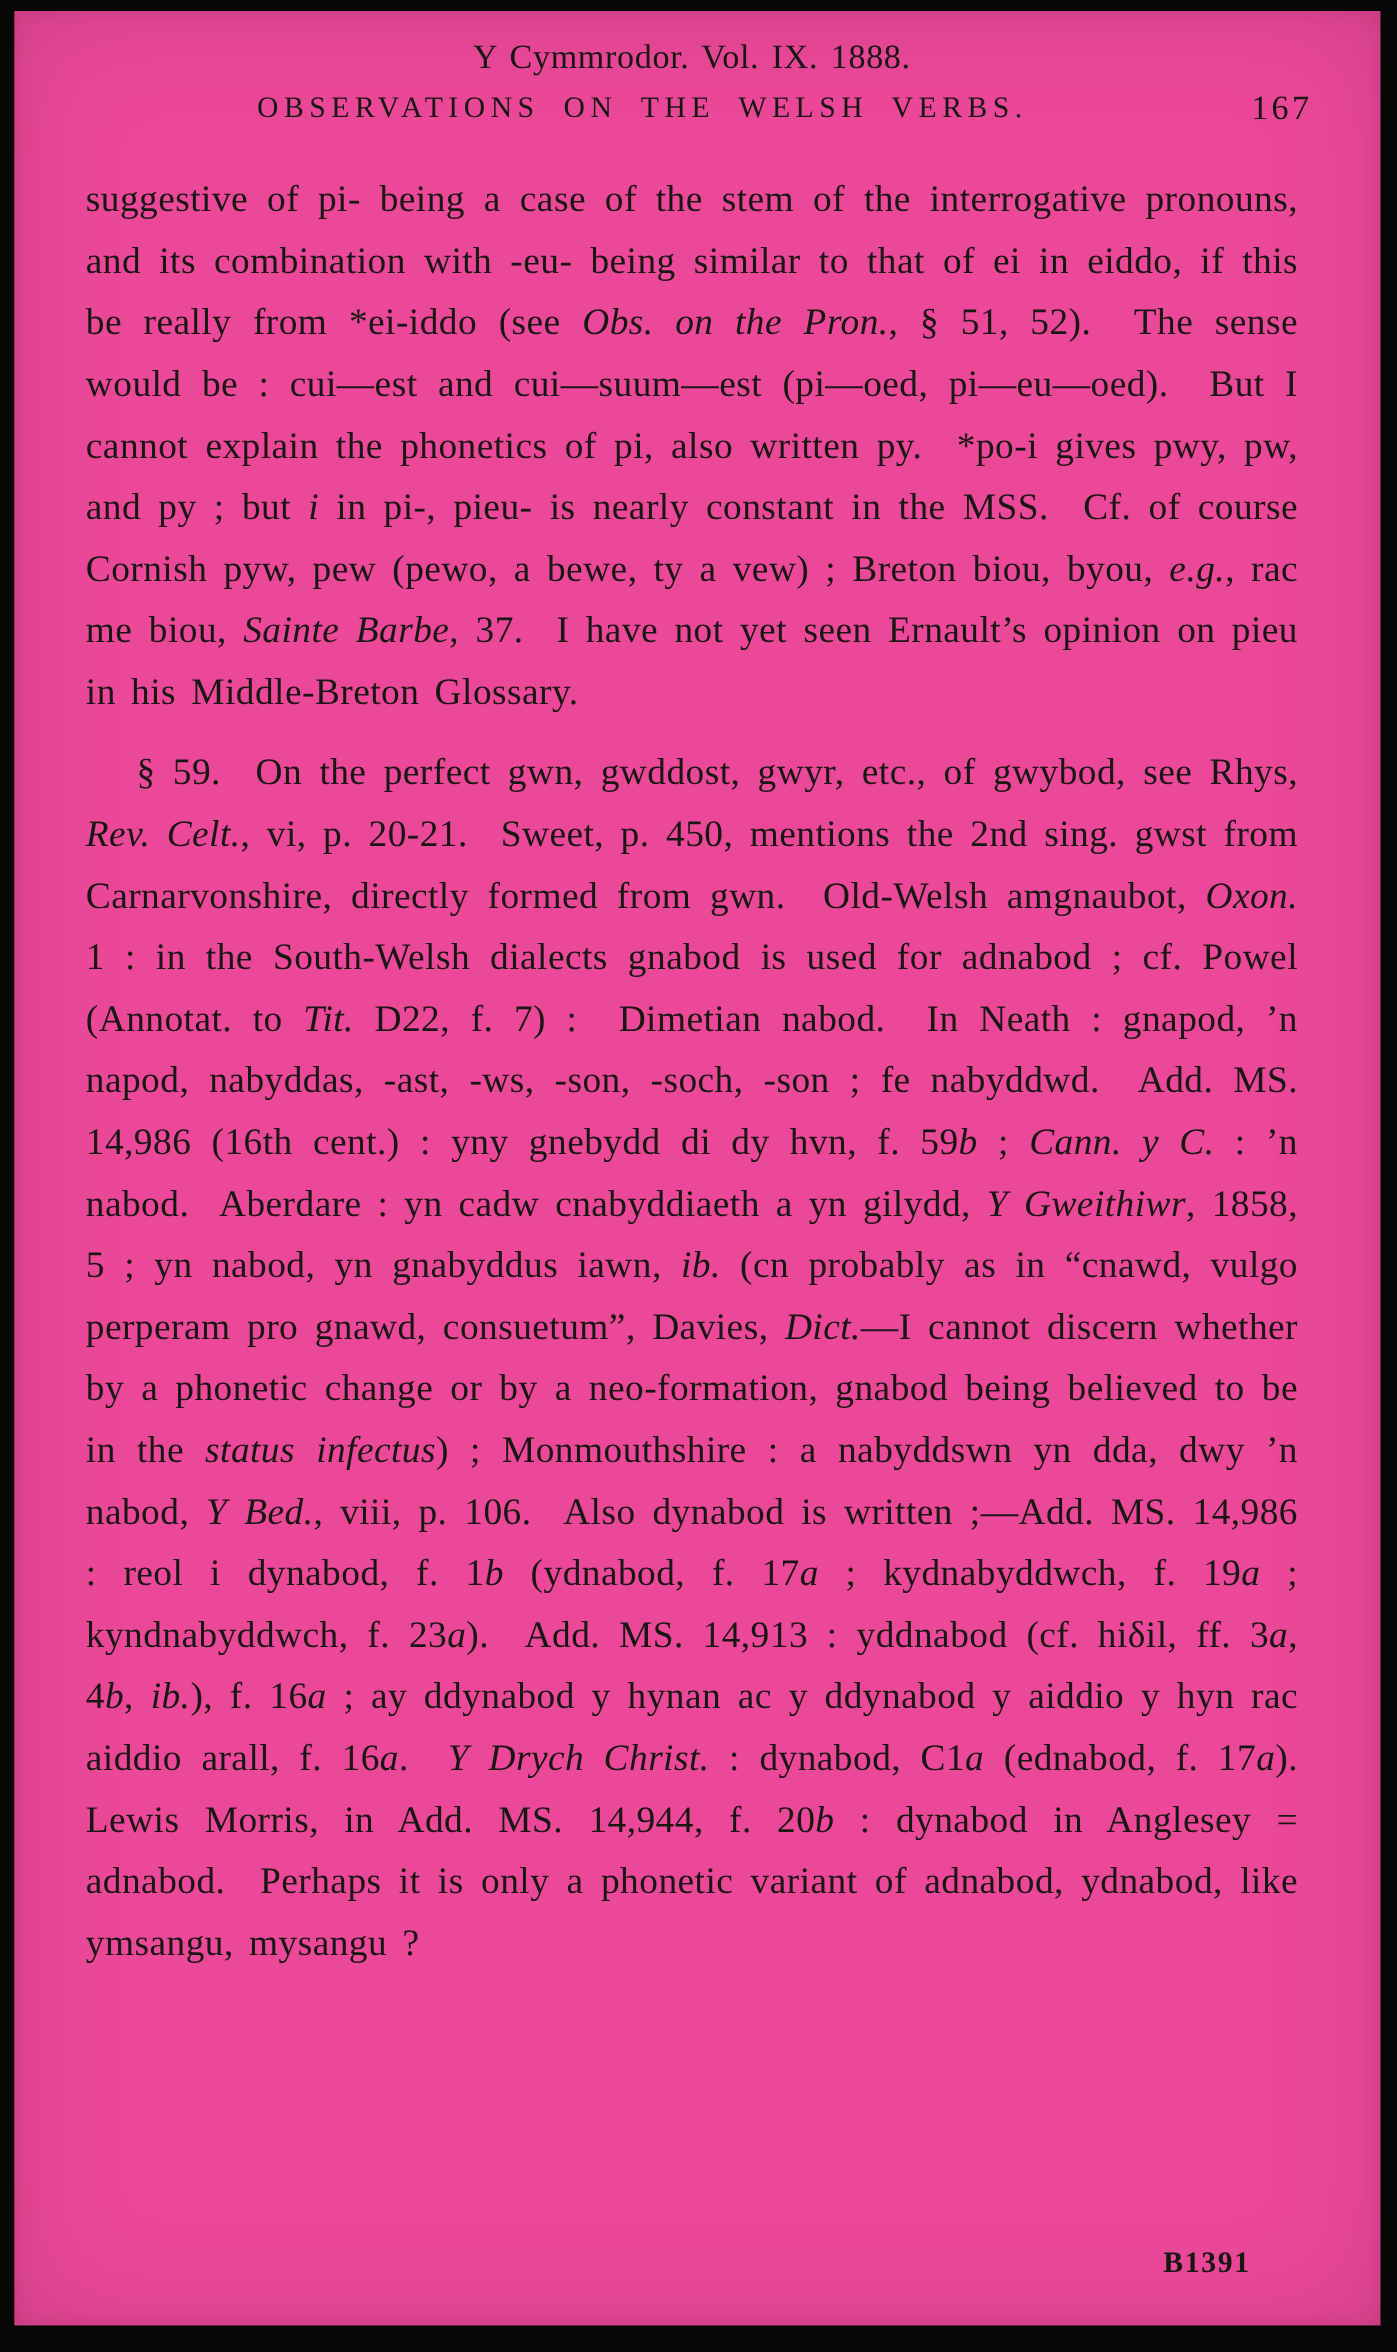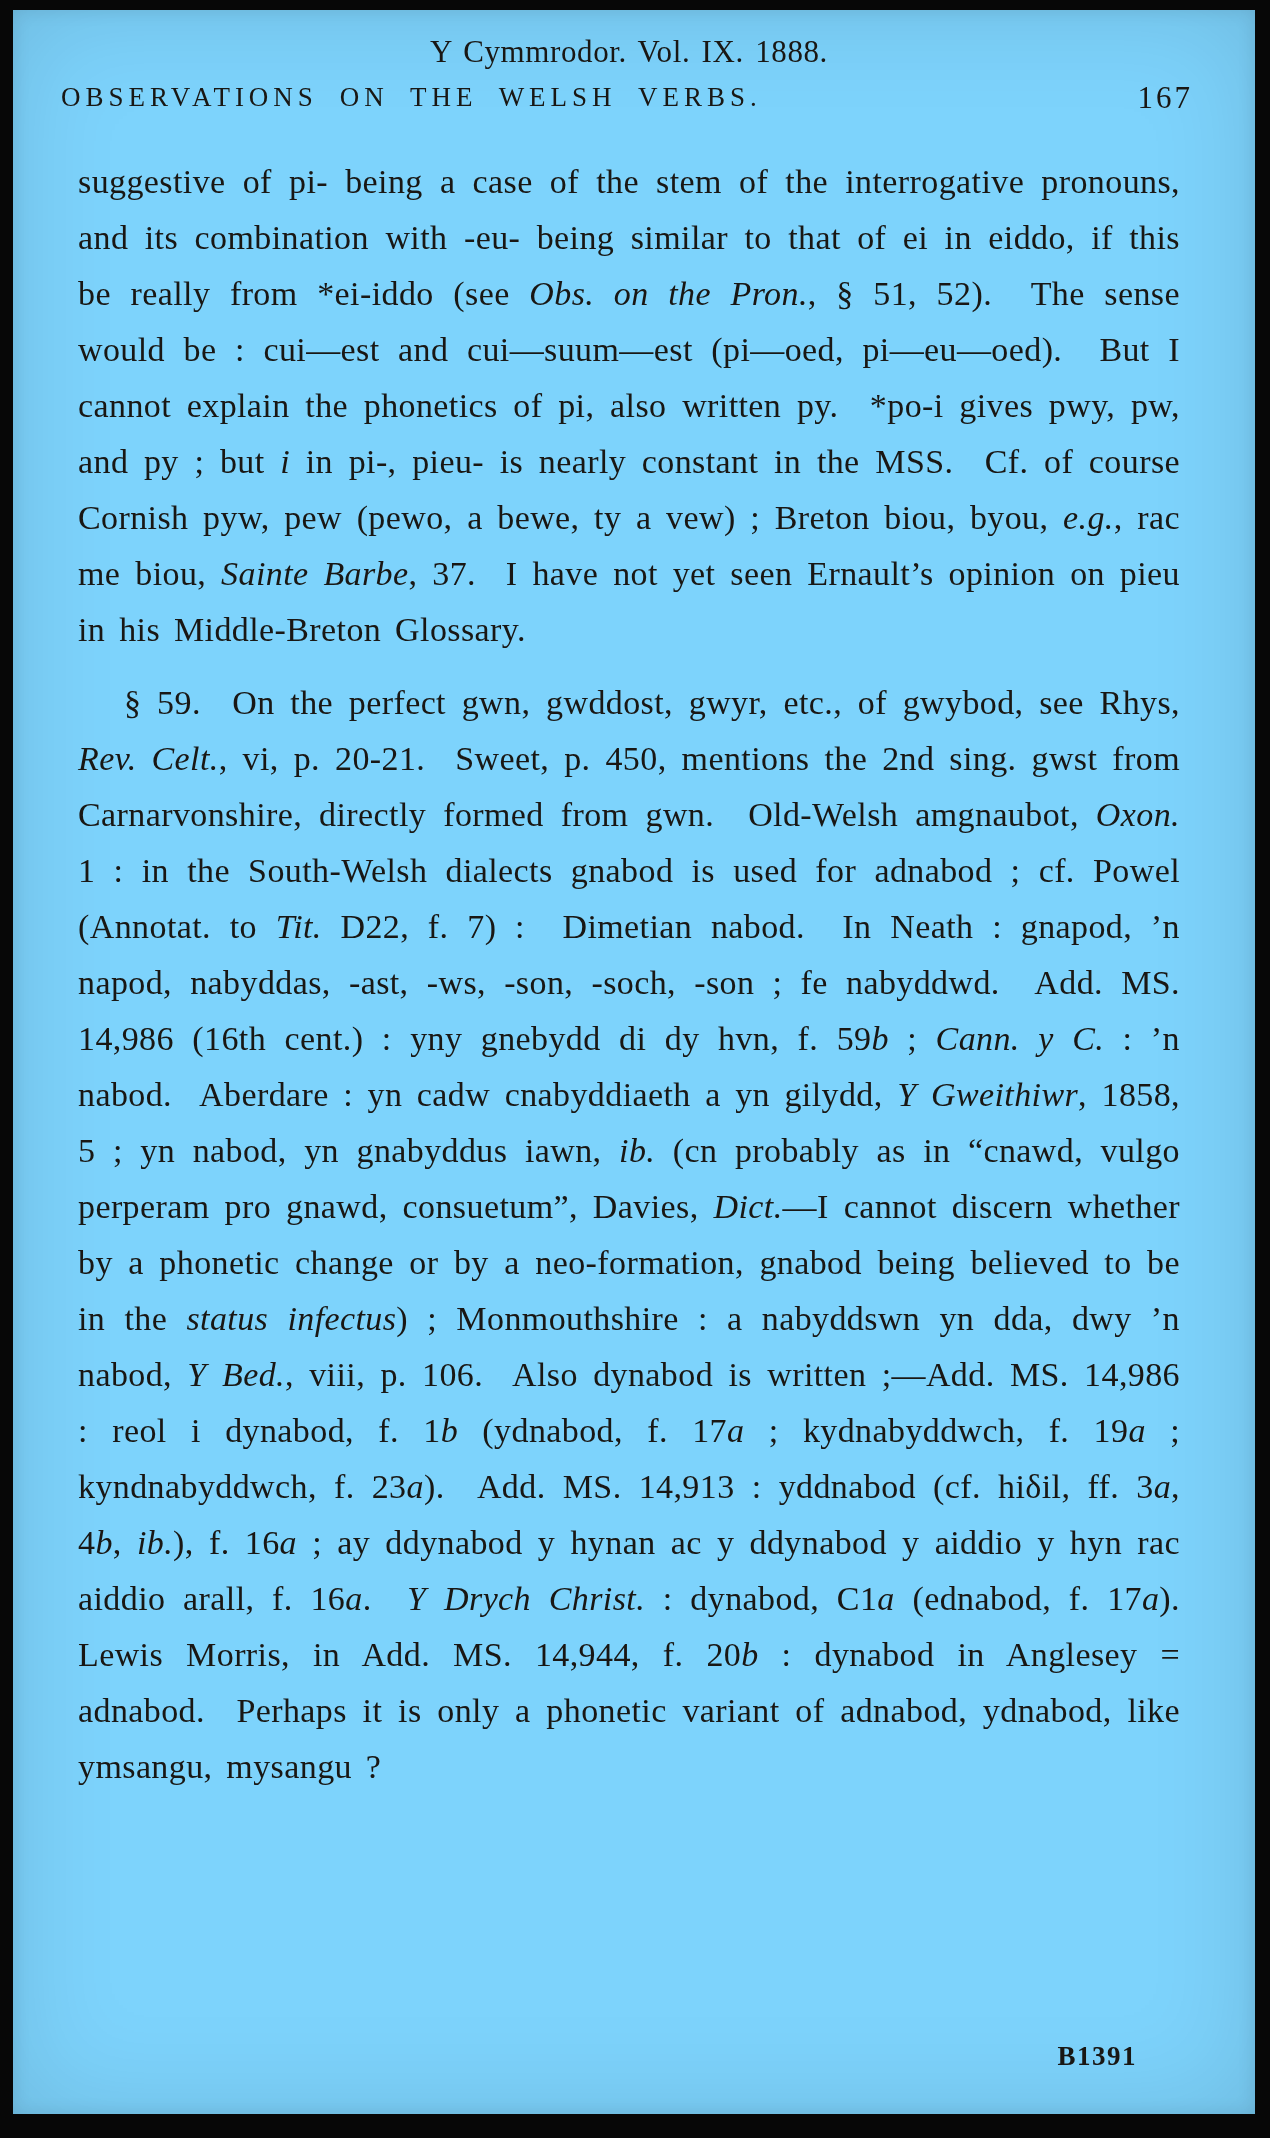--- a/index.html
+++ b/index.html
@@ -15,21 +15,21 @@
     position: absolute;
     inset: 0;
     background: #070707;
   }
   .page {
     position: absolute;
     left: 13px;
     top: 10px;
     right: 15px;
     bottom: 24px;
-    background: #7dd3fc;
+    background: #ec4899;
     box-shadow: inset 0 0 110px rgba(0,0,0,0.12), inset 0 0 18px rgba(0,0,0,0.10);
     color: #191714;
   }
   .content {
     position: absolute;
     left: 48px;
     right: 58px;
     top: 16px;
   }
   .journal-line {
@@ -40,21 +40,21 @@
     padding-top: 8px;
   }
   .running-head-row {
     position: relative;
     margin-top: 12px;
     height: 42px;
   }
   .running-title {
     position: absolute;
     left: 0; right: 90px;
-    text-align: left;
+    text-align: center;
     font-size: 27px;
     letter-spacing: 5px;
     word-spacing: 10px;
   }
   .page-number {
     position: absolute;
     right: 4px;
     top: -2px;
     font-size: 31px;
     letter-spacing: 3px;

